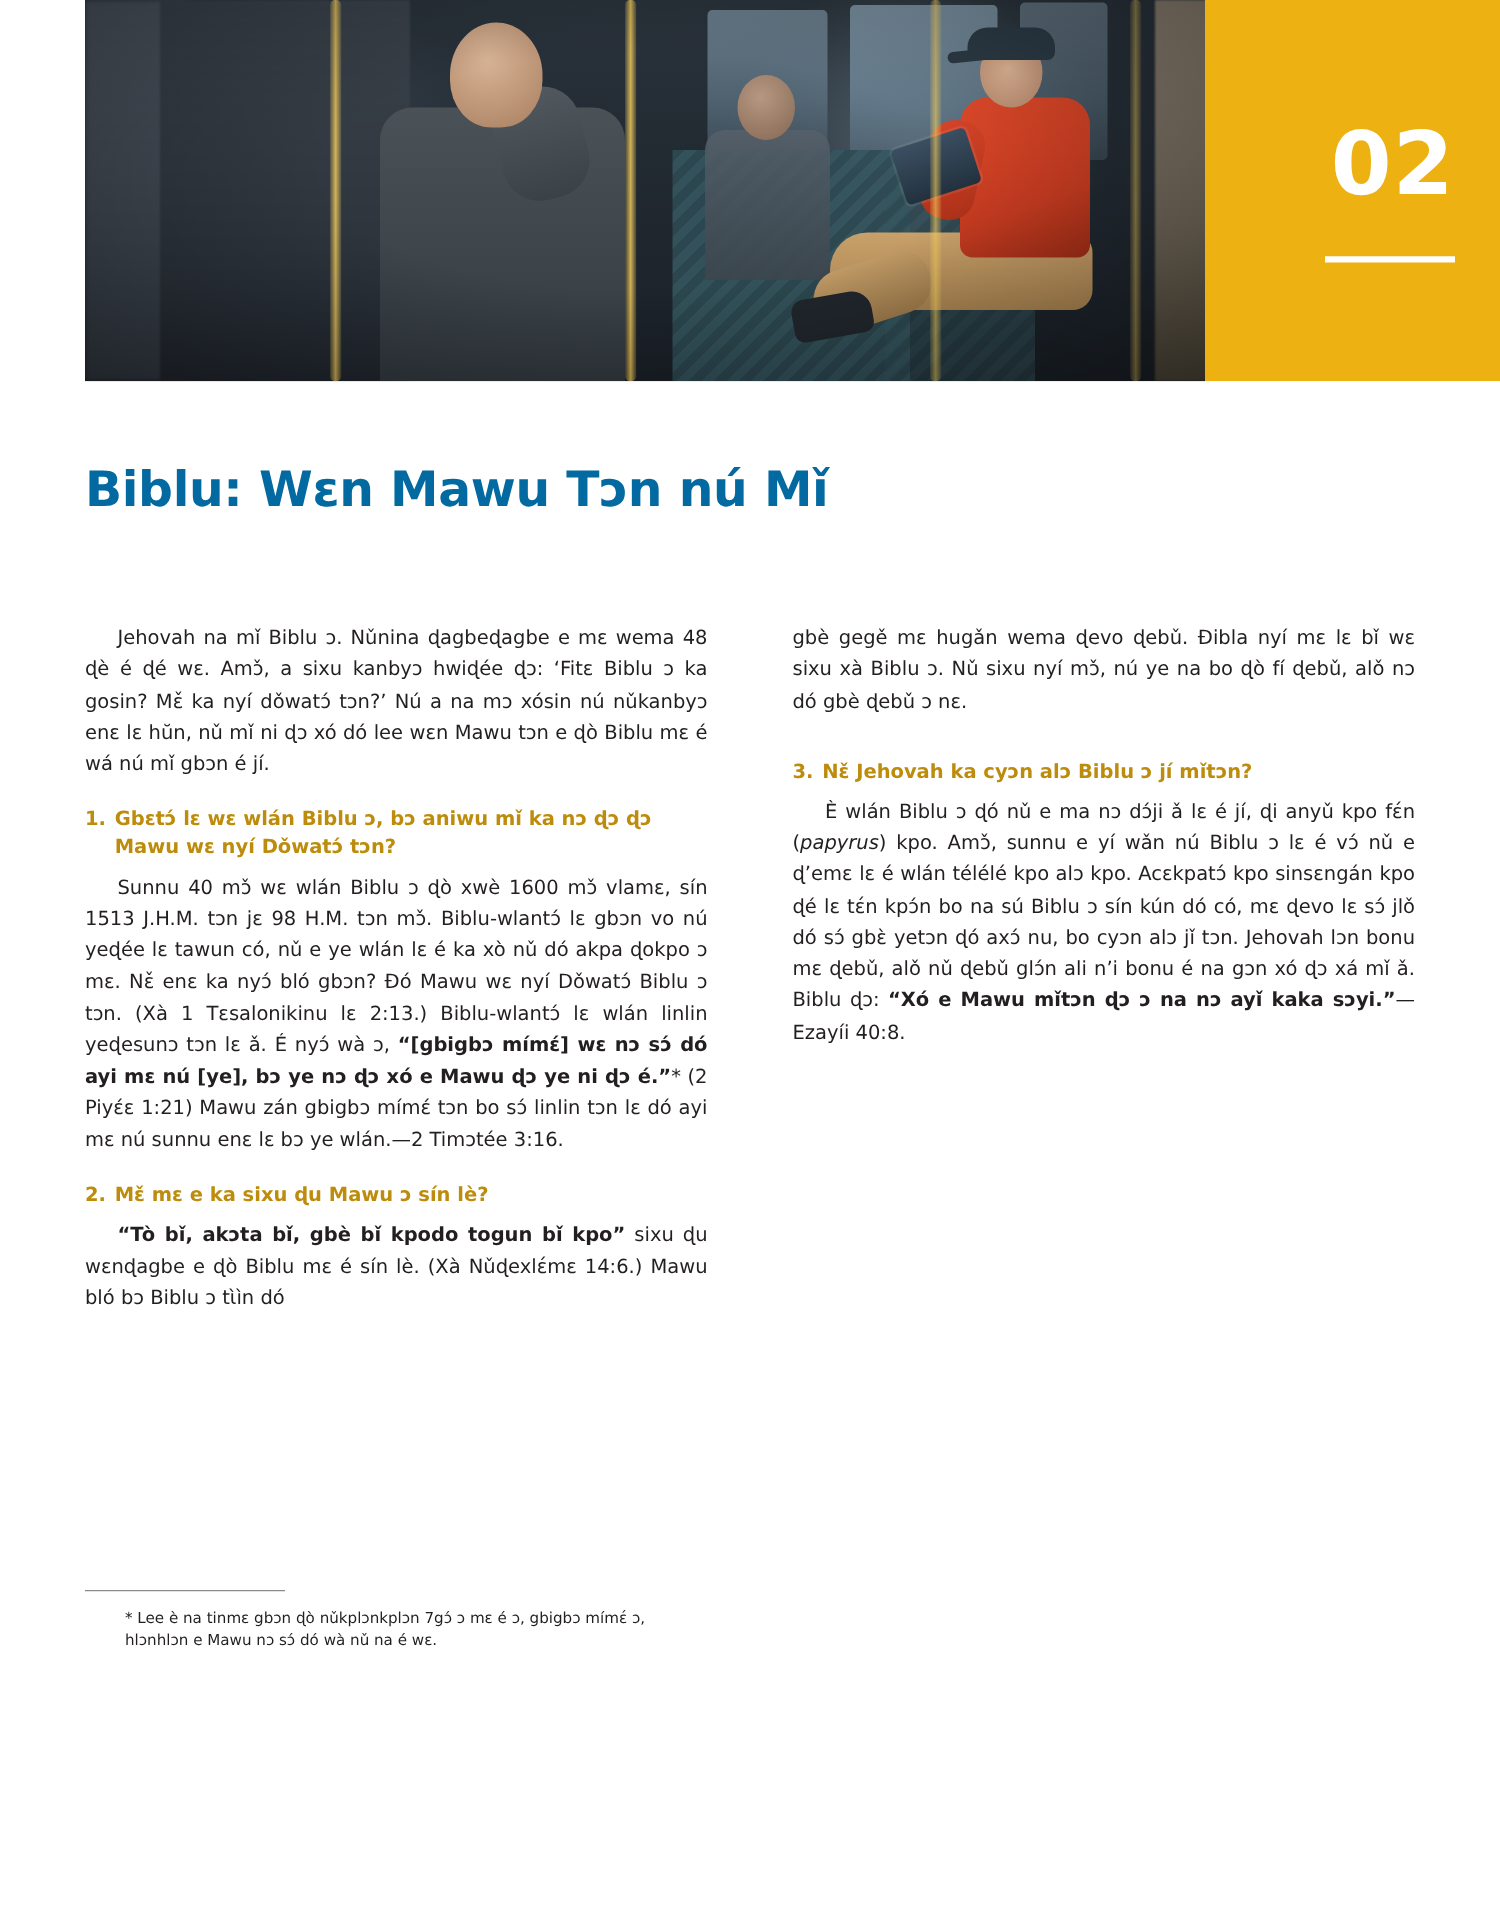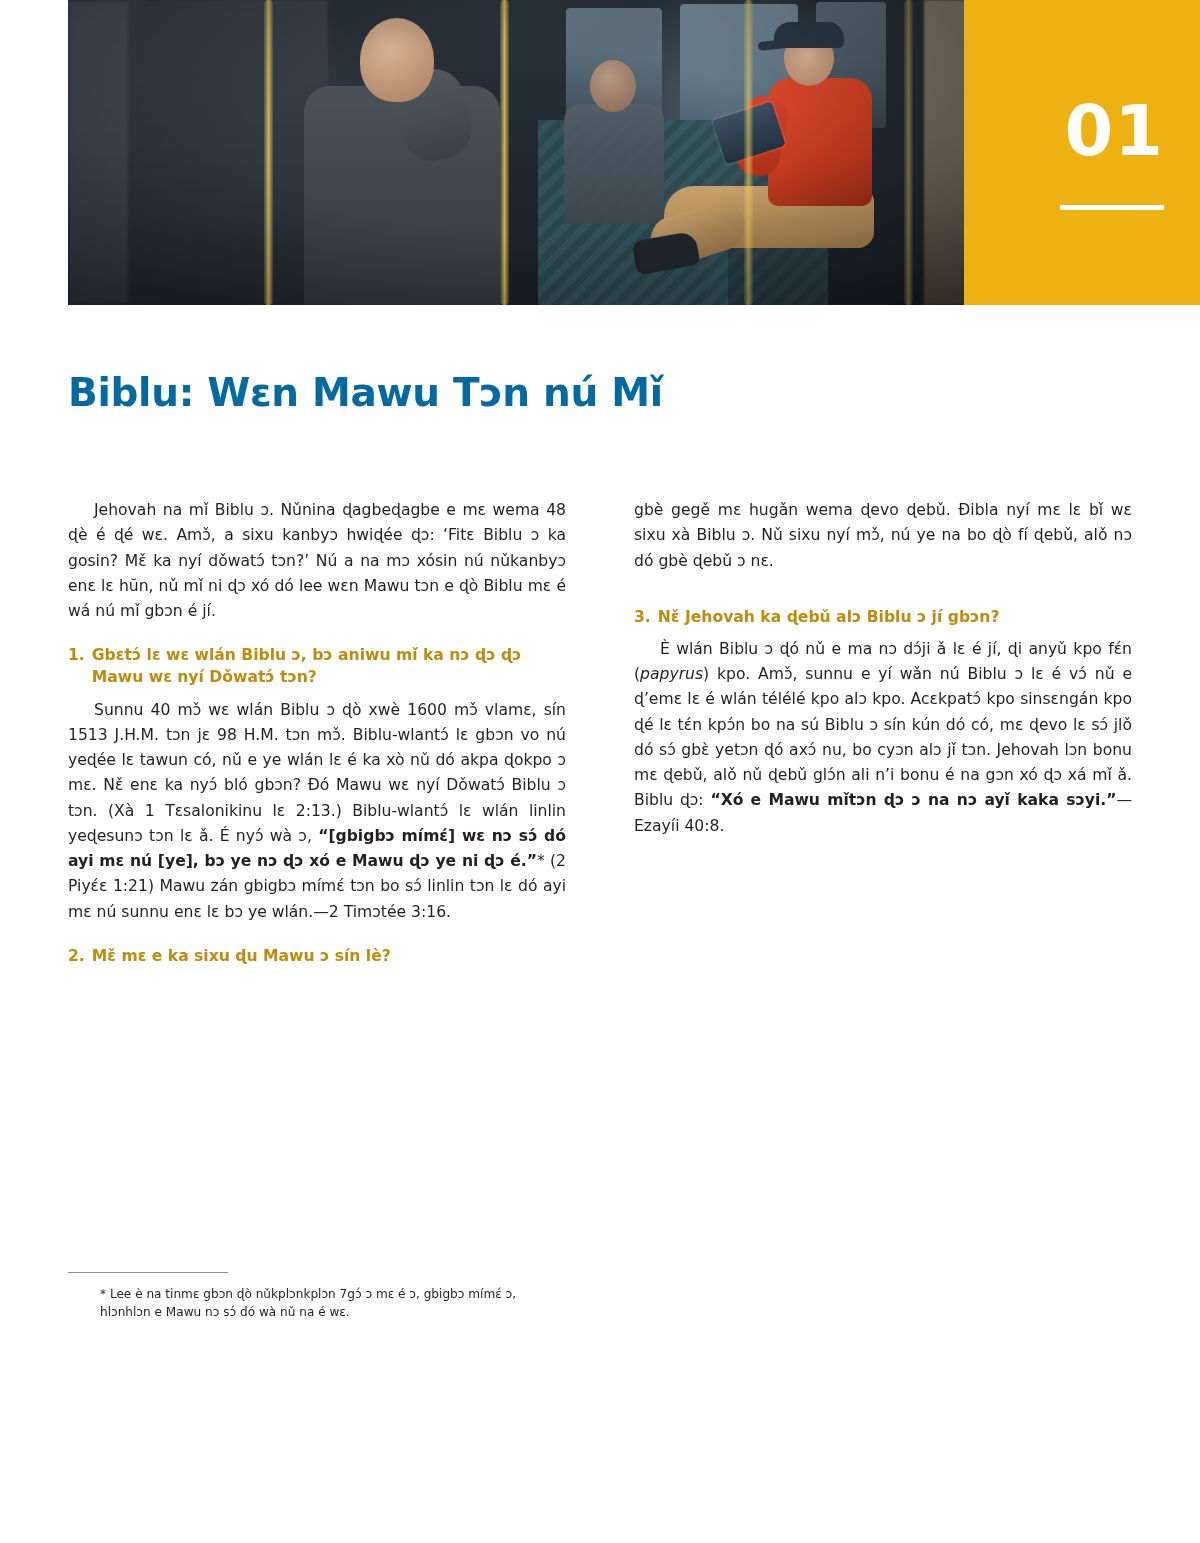--- a/index.html
+++ b/index.html
@@ -312,21 +312,21 @@
     <div class="ph-fig f-red-cap"></div>
     <div class="ph-fig f-red-cap-brim"></div>
     <div class="ph-fig f-right-fig"></div>
     <div class="ph-pole p1"></div>
     <div class="ph-pole p2"></div>
     <div class="ph-pole p3"></div>
     <div class="ph-pole p4"></div>
     <div class="ph-vignette"></div>
   </div>
   <div class="hero-badge">
-    <div class="hero-badge-num">01</div>
+    <div class="hero-badge-num">02</div>
     <div class="hero-badge-rule"></div>
   </div>
 </div>
 
 <h1 class="page-title">Biblu: Wɛn Mawu Tɔn nú Mǐ</h1>
 
 <div class="columns">
 
   <div class="col col-left">
 
@@ -338,32 +338,33 @@
         <span class="q-text">Gbɛtɔ́ lɛ wɛ wlán Biblu ɔ, bɔ aniwu mǐ ka nɔ ɖɔ ɖɔ Mawu wɛ nyí Dǒwatɔ́ tɔn?</span>
       </div>
       <p class="q-body">Sunnu 40 mɔ̌ wɛ wlán Biblu ɔ ɖò xwè 1600 mɔ̌ vlamɛ, sín 1513 J.H.M. tɔn jɛ 98 H.M. tɔn mɔ̌. Biblu-wlantɔ́ lɛ gbɔn vo nú yeɖée lɛ tawun có, nǔ e ye wlán lɛ é ka xò nǔ dó akpa ɖokpo ɔ mɛ. Nɛ̌ enɛ ka nyɔ́ bló gbɔn? Ðó Mawu wɛ nyí Dǒwatɔ́ Biblu ɔ tɔn. (Xà 1 Tɛsalonikinu lɛ 2:13.) Biblu-wlantɔ́ lɛ wlán linlin yeɖesunɔ tɔn lɛ ǎ. É nyɔ́ wà ɔ, <b>“[gbigbɔ mímɛ́] wɛ nɔ sɔ́ dó ayi mɛ nú [ye], bɔ ye nɔ ɖɔ xó e Mawu ɖɔ ye ni ɖɔ é.”</b>* (2 Piyɛ́ɛ 1:21) Mawu zán gbigbɔ mímɛ́ tɔn bo sɔ́ linlin tɔn lɛ dó ayi mɛ nú sunnu enɛ lɛ bɔ ye wlán.—2 Timɔtée 3:16.</p>
     </div>
 
     <div class="q-block">
       <div class="q-head">
         <span class="q-num">2.</span>
         <span class="q-text">Mɛ̌ mɛ e ka sixu ɖu Mawu ɔ sín lè?</span>
       </div>
+      <p class="q-body"><b>“Tò bǐ, akɔta bǐ, gbè bǐ kpodo togun bǐ kpo”</b> sixu ɖu wɛnɖagbe e ɖò Biblu mɛ é sín lè. (Xà Nǔɖexlɛ́mɛ 14:6.) Mawu bló bɔ Biblu ɔ tɩ̀ìn dó</p>
     </div>
 
   </div>
 
   <div class="col col-right">
 
     <p class="q-body no-indent" style="text-indent:0; margin-bottom:32px;">gbè gegě mɛ hugǎn wema ɖevo ɖebǔ. Ðibla nyí mɛ lɛ bǐ wɛ sixu xà Biblu ɔ. Nǔ sixu nyí mɔ̌, nú ye na bo ɖò fí ɖebǔ, alǒ nɔ dó gbè ɖebǔ ɔ nɛ.</p>
 
     <div class="q-block">
       <div class="q-head">
         <span class="q-num">3.</span>
-        <span class="q-text">Nɛ̌ Jehovah ka ɖebǔ alɔ Biblu ɔ jí gbɔn?</span>
+        <span class="q-text">Nɛ̌ Jehovah ka cyɔn alɔ Biblu ɔ jí mǐtɔn?</span>
       </div>
       <p class="q-body">È wlán Biblu ɔ ɖó nǔ e ma nɔ dɔ́ji ǎ lɛ é jí, ɖi anyǔ kpo fɛ́n (<i>papyrus</i>) kpo. Amɔ̌, sunnu e yí wǎn nú Biblu ɔ lɛ é vɔ́ nǔ e ɖ’emɛ lɛ é wlán télélé kpo alɔ kpo. Acɛkpatɔ́ kpo sinsɛngán kpo ɖé lɛ tɛ́n kpɔ́n bo na sú Biblu ɔ sín kún dó có, mɛ ɖevo lɛ sɔ́ jlǒ dó sɔ́ gbɛ̀ yetɔn ɖó axɔ́ nu, bo cyɔn alɔ jǐ tɔn. Jehovah lɔn bonu mɛ ɖebǔ, alǒ nǔ ɖebǔ glɔ́n ali n’i bonu é na gɔn xó ɖɔ xá mǐ ǎ. Biblu ɖɔ: <b>“Xó e Mawu mǐtɔn ɖɔ ɔ na nɔ ayǐ kaka sɔyi.”</b>—Ezayíi 40:8.</p>
     </div>
 
   </div>
 </div>
 
 <div class="footnote">
   <div class="footnote-rule"></div>
   <div class="footnote-text">* Lee è na tinmɛ gbɔn ɖò nǔkplɔnkplɔn 7gɔ́ ɔ mɛ é ɔ, gbigbɔ mímɛ́ ɔ, hlɔnhlɔn e Mawu nɔ sɔ́ dó wà nǔ na é wɛ.</div>

